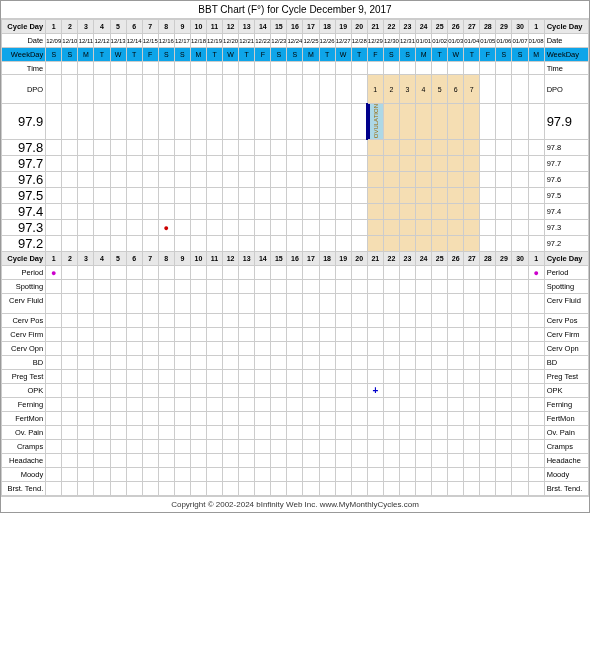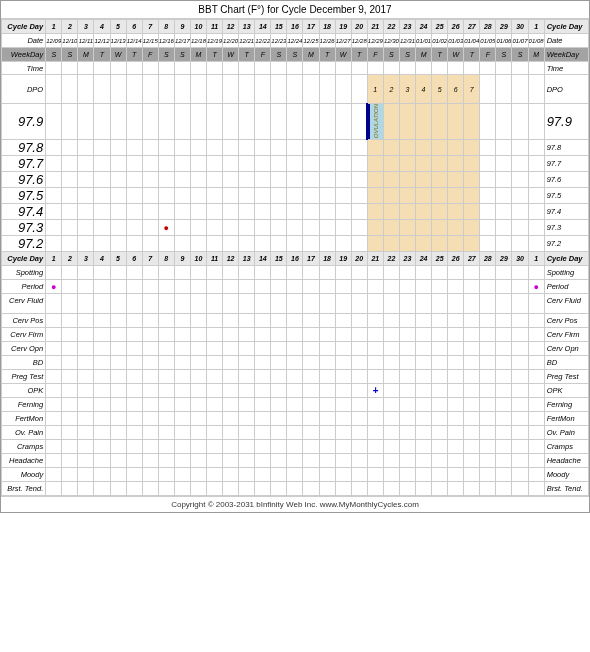--- a/index.html
+++ b/index.html
@@ -11,21 +11,20 @@
       text-align: center;
       font-size: 10px;
       padding: 3px 16px;
       border-bottom: 1px solid #ccc;
     }
     
     table {
       width: 100%;
       border-collapse: collapse;
       table-layout: fixed;
-      font-style: italic;
     }
     
     td, th {
       border: 1px solid #ccc;
       text-align: center;
       padding: 0;
       font-size: 7.5px;
       height: 14px;
       overflow: hidden;
       white-space: nowrap;
@@ -55,21 +54,21 @@
       width: 16px;
       font-size: 7px;
     }
     
     .cycle-day-row td {
       background: #e8e8e8;
       font-weight: bold;
     }
     
     .weekday-row td {
-      background: #a3a3a3;
+      background: #0ea5e9;
     }
     
     .bbt-row td {
       height: 13px;
     }
     
     .temp-label {
       text-align: right;
       padding-right: 2px;
       font-size: 13px;
@@ -623,56 +622,20 @@
           <td class="day-cell">26</td>
           <td class="day-cell">27</td>
           <td class="day-cell">28</td>
           <td class="day-cell">29</td>
           <td class="day-cell">30</td>
           <td class="day-cell">1</td>
       <td class="label-col-right">Cycle Day</td>
     </tr>
 
     <tr>
-      <td class="label-col">Spotting</td>
-      <td class="day-cell"></td>
-          <td class="day-cell"></td>
-          <td class="day-cell"></td>
-          <td class="day-cell"></td>
-          <td class="day-cell"></td>
-          <td class="day-cell"></td>
-          <td class="day-cell"></td>
-          <td class="day-cell"></td>
-          <td class="day-cell"></td>
-          <td class="day-cell"></td>
-          <td class="day-cell"></td>
-          <td class="day-cell"></td>
-          <td class="day-cell"></td>
-          <td class="day-cell"></td>
-          <td class="day-cell"></td>
-          <td class="day-cell"></td>
-          <td class="day-cell"></td>
-          <td class="day-cell"></td>
-          <td class="day-cell"></td>
-          <td class="day-cell"></td>
-          <td class="day-cell"></td>
-          <td class="day-cell"></td>
-          <td class="day-cell"></td>
-          <td class="day-cell"></td>
-          <td class="day-cell"></td>
-          <td class="day-cell"></td>
-          <td class="day-cell"></td>
-          <td class="day-cell"></td>
-          <td class="day-cell"></td>
-          <td class="day-cell"></td>
-          <td class="day-cell"></td>
-      <td class="label-col-right">Spotting</td>
-    </tr>
-
-    <tr>
       <td class="label-col">Period</td>
       <td class="day-cell"><span class="period-dot">●</span></td>
       <td class="day-cell"></td>
           <td class="day-cell"></td>
           <td class="day-cell"></td>
           <td class="day-cell"></td>
           <td class="day-cell"></td>
           <td class="day-cell"></td>
           <td class="day-cell"></td>
           <td class="day-cell"></td>
@@ -694,20 +657,56 @@
           <td class="day-cell"></td>
           <td class="day-cell"></td>
           <td class="day-cell"></td>
           <td class="day-cell"></td>
           <td class="day-cell"></td>
           <td class="day-cell"></td>
       <td class="day-cell"><span class="period-dot">●</span></td>
       <td class="label-col-right">Period</td>
     </tr>
 
+    <tr>
+      <td class="label-col">Spotting</td>
+      <td class="day-cell"></td>
+          <td class="day-cell"></td>
+          <td class="day-cell"></td>
+          <td class="day-cell"></td>
+          <td class="day-cell"></td>
+          <td class="day-cell"></td>
+          <td class="day-cell"></td>
+          <td class="day-cell"></td>
+          <td class="day-cell"></td>
+          <td class="day-cell"></td>
+          <td class="day-cell"></td>
+          <td class="day-cell"></td>
+          <td class="day-cell"></td>
+          <td class="day-cell"></td>
+          <td class="day-cell"></td>
+          <td class="day-cell"></td>
+          <td class="day-cell"></td>
+          <td class="day-cell"></td>
+          <td class="day-cell"></td>
+          <td class="day-cell"></td>
+          <td class="day-cell"></td>
+          <td class="day-cell"></td>
+          <td class="day-cell"></td>
+          <td class="day-cell"></td>
+          <td class="day-cell"></td>
+          <td class="day-cell"></td>
+          <td class="day-cell"></td>
+          <td class="day-cell"></td>
+          <td class="day-cell"></td>
+          <td class="day-cell"></td>
+          <td class="day-cell"></td>
+      <td class="label-col-right">Spotting</td>
+    </tr>
+
     <tr class="cerv-fluid-row">
       <td class="label-col" style="vertical-align:top;padding-top:2px">Cerv Fluid</td>
       <td class="day-cell"></td>
           <td class="day-cell"></td>
           <td class="day-cell"></td>
           <td class="day-cell"></td>
           <td class="day-cell"></td>
           <td class="day-cell"></td>
           <td class="day-cell"></td>
           <td class="day-cell"></td>
@@ -1200,14 +1199,14 @@
           <td class="day-cell"></td>
           <td class="day-cell"></td>
           <td class="day-cell"></td>
           <td class="day-cell"></td>
           <td class="day-cell"></td>
       <td class="label-col-right">Brst. Tend.</td>
     </tr>
     </tbody>
   </table>
 
-  <div class="footer">Copyright © 2003-2031 bInfinity Web Inc.   www.MyMonthlyCycles.com</div>
+  <div class="footer">Copyright © 2002-2024 bInfinity Web Inc.   www.MyMonthlyCycles.com</div>
 </div>
 
 </body></html>

